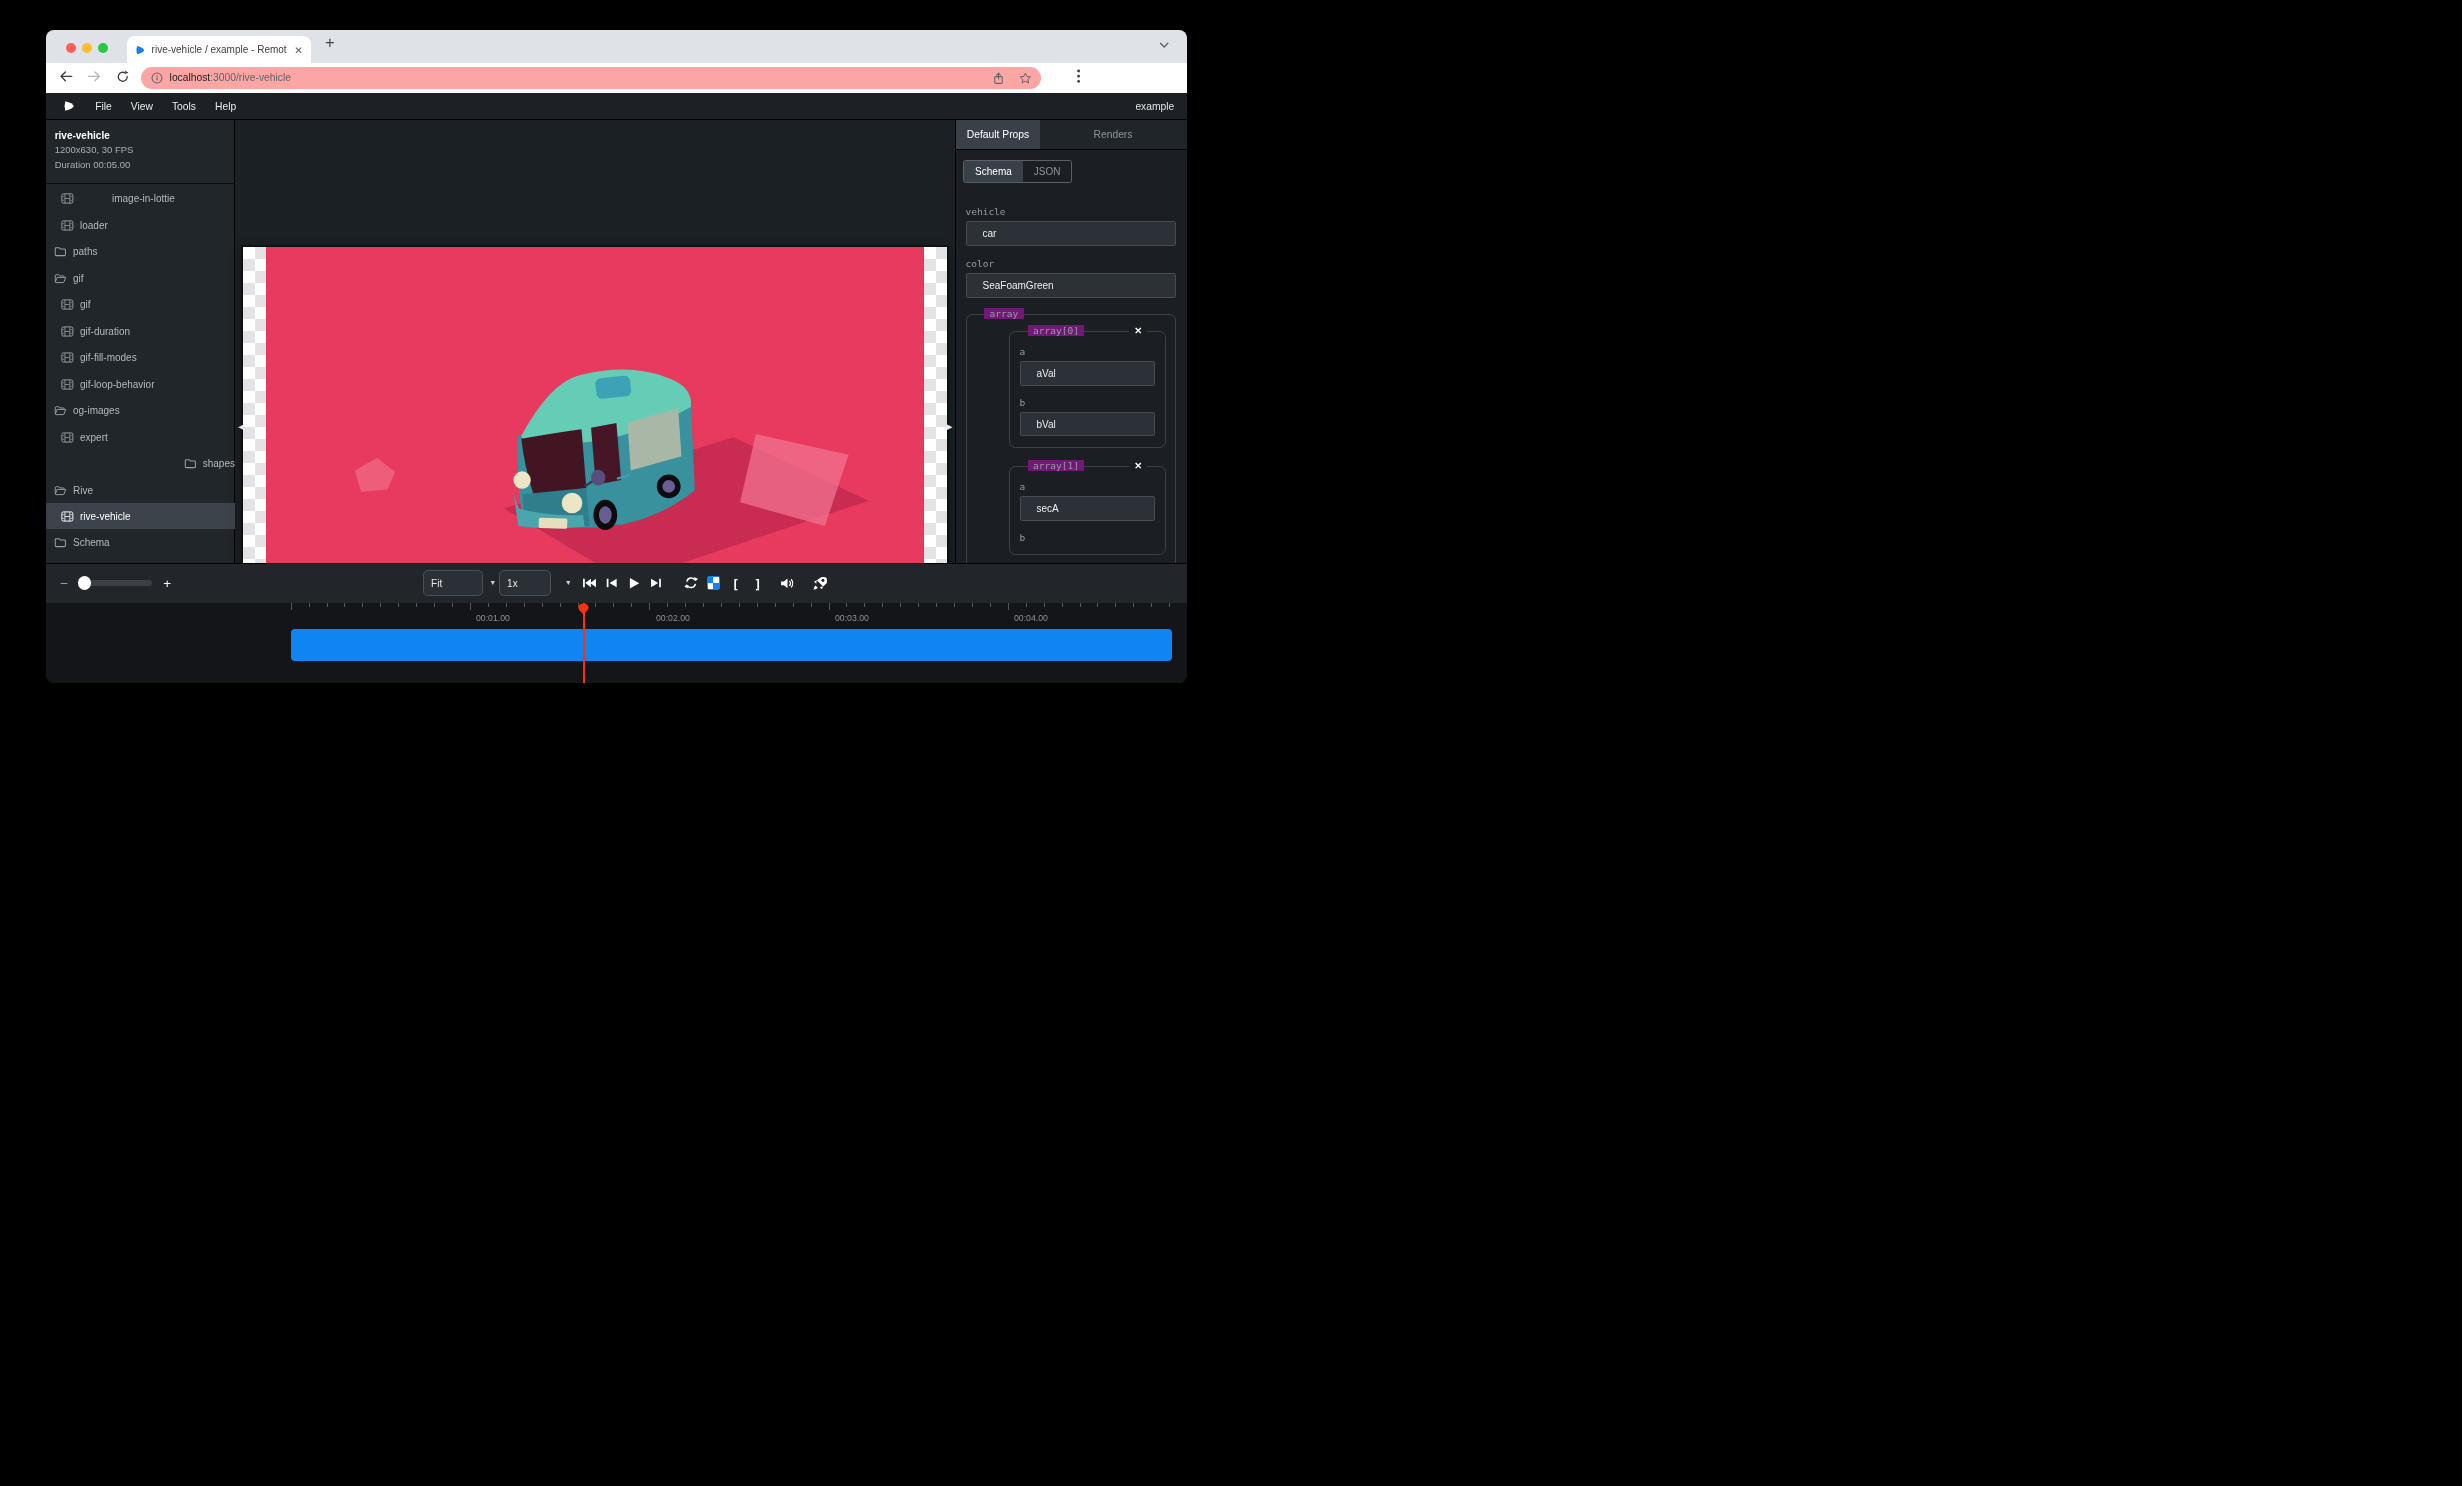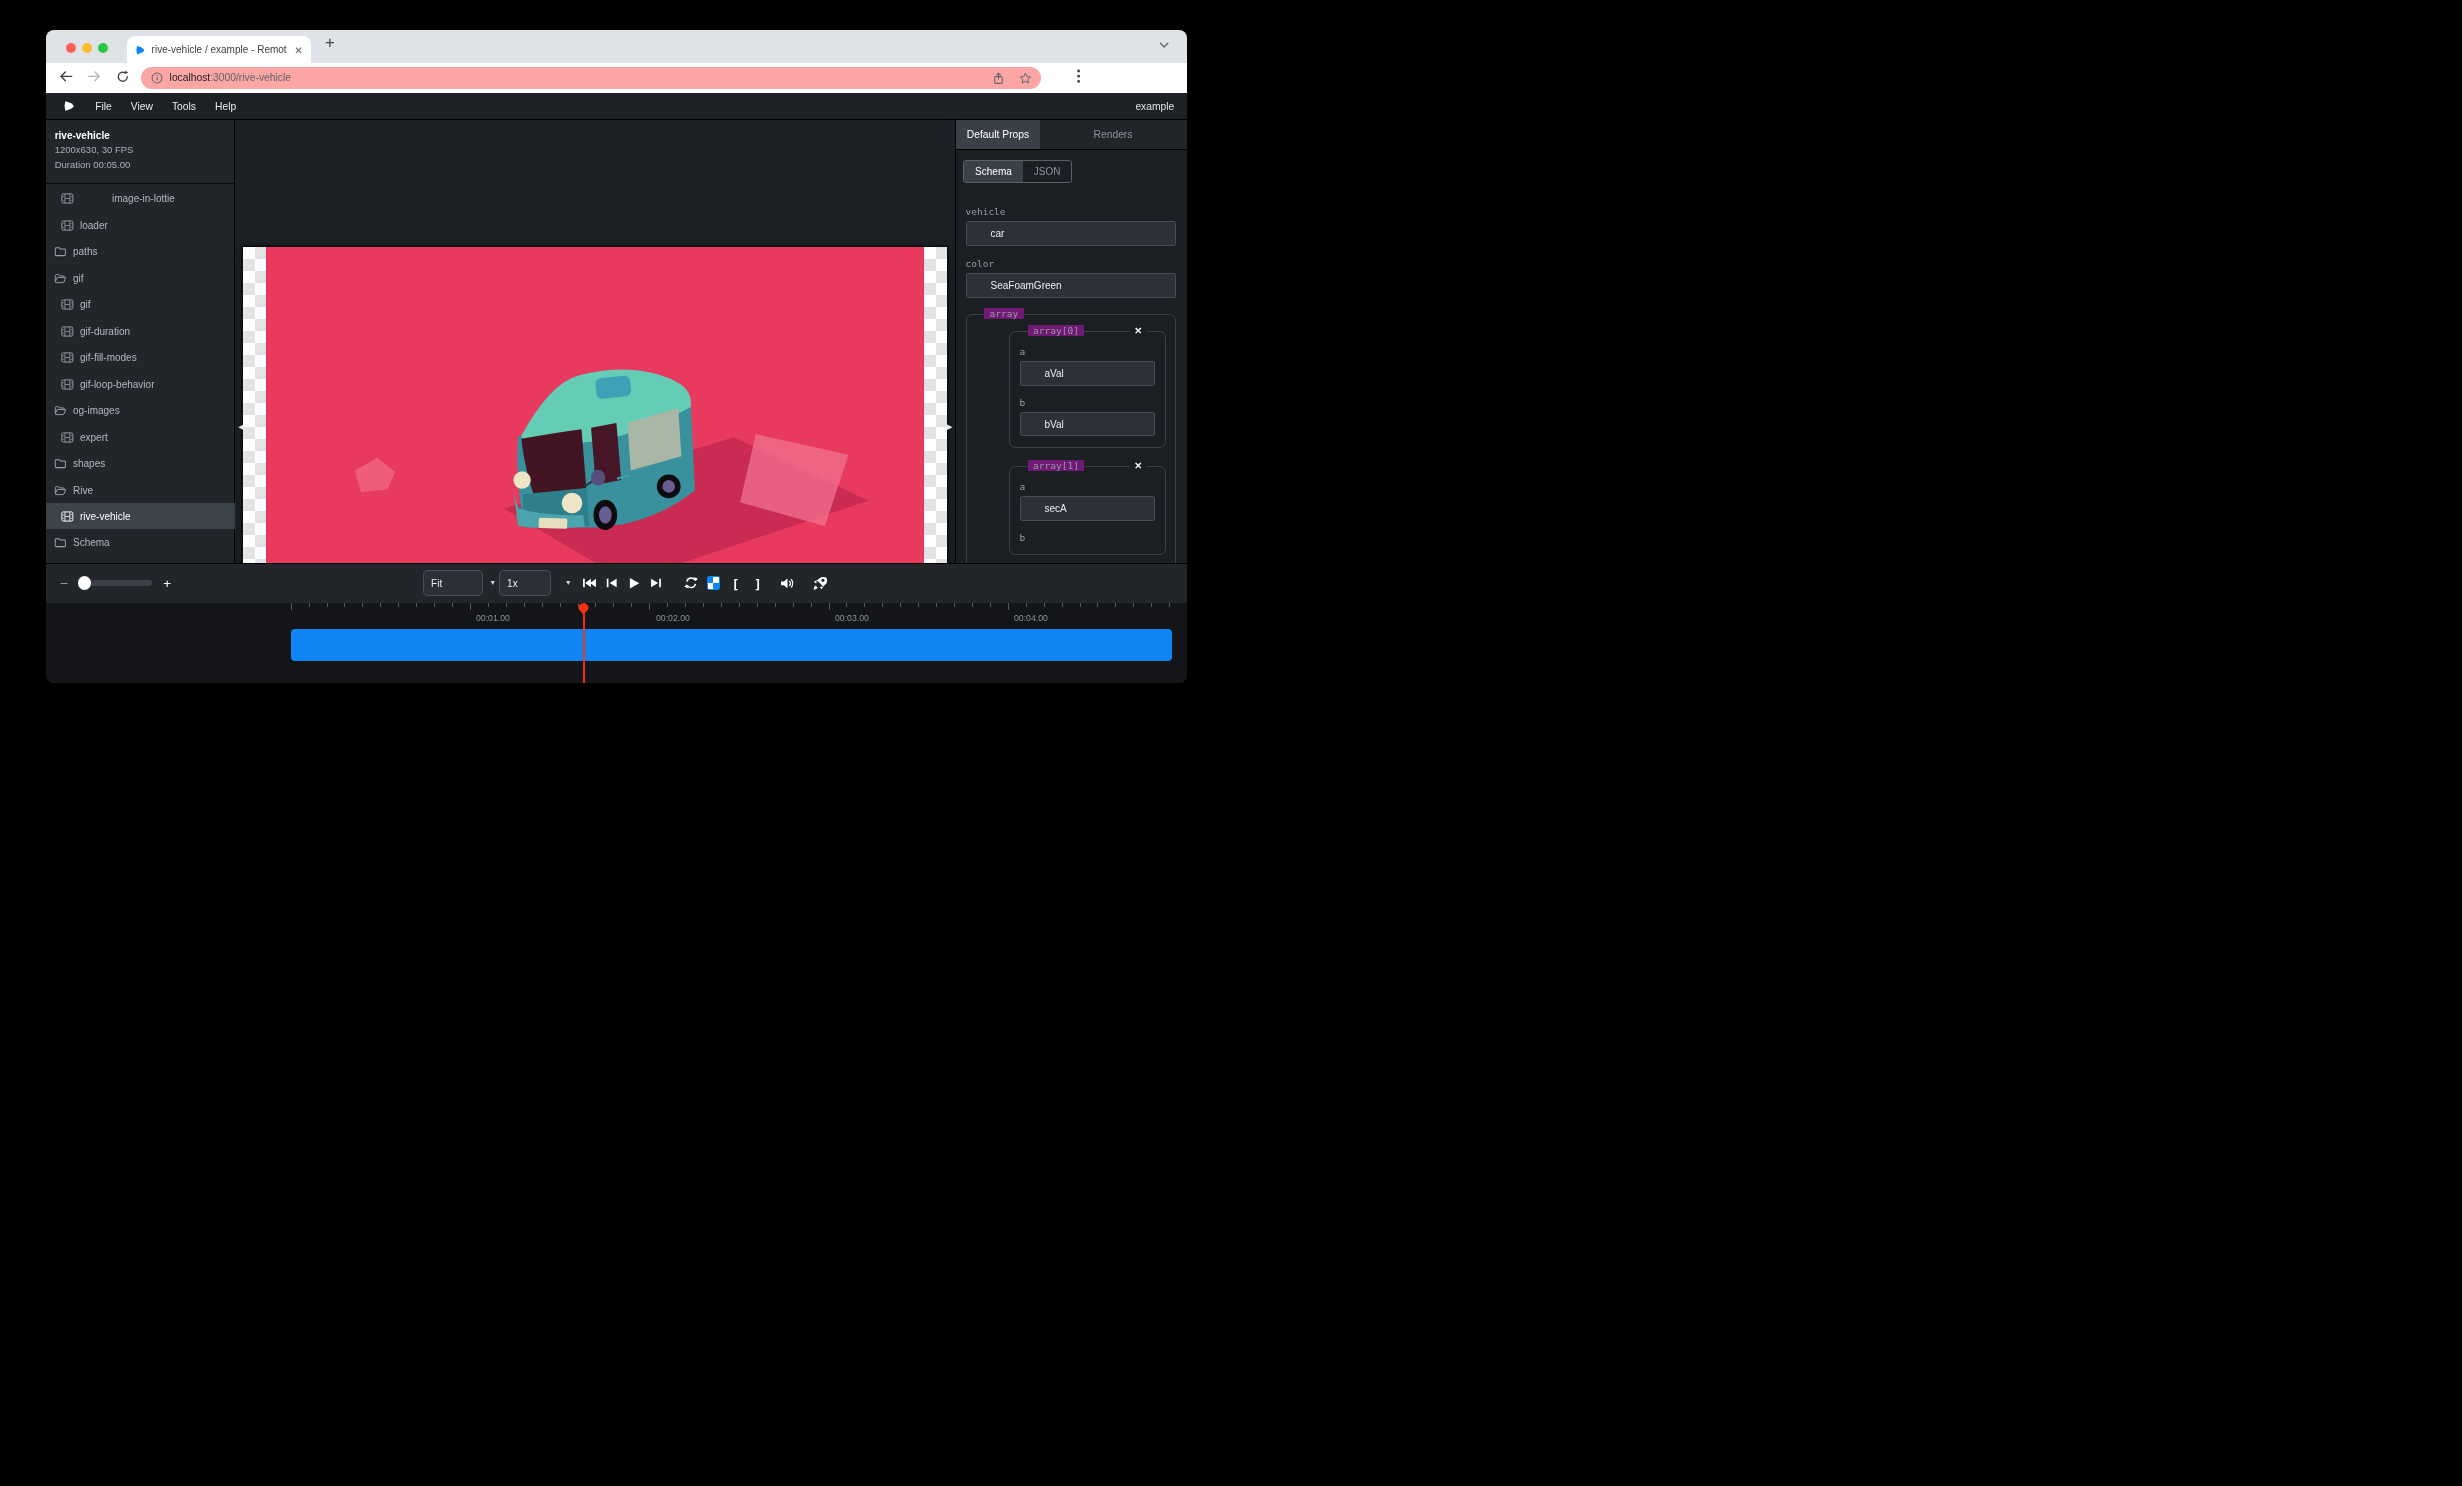--- a/index.html
+++ b/index.html
@@ -60,21 +60,21 @@
   .rp-tab{height:100%;display:flex;align-items:center;justify-content:center;font-size:10.3px;color:#8d949b;}
   .rp-tab.active{background:#3a4047;color:#fff;}
   .seg{position:absolute;left:7.1px;top:40px;display:flex;border:0.8px solid #5a6066;border-radius:2.4px;
     overflow:hidden;font-size:10px;}
   .seg-opt{padding:4.8px 11px;color:#8d949b;}
   .seg-opt.active{background:#3a4047;color:#fff;}
   .rp-body{position:absolute;left:0;top:67px;width:100%;height:376px;overflow:hidden;
     padding:19px 11px 0 9.5px;}
   .f-label{font-family:"DejaVu Sans Mono",monospace;font-size:9.5px;color:#969ca3;}
   .f-input{margin-top:4px;height:24.6px;background:#2c3137;border:0.8px solid #474d53;border-radius:1.6px;
-    display:flex;align-items:center;padding:0 24px;color:#eceef0;font-size:10px;}
+    display:flex;align-items:center;padding:0 16px;color:#eceef0;font-size:10px;}
   .f-group + .f-group{margin-top:12.7px;}
   .fieldset{position:relative;border:0.8px solid #3c4247;border-radius:6.3px;}
   .legend{position:absolute;top:-7.1px;left:17.5px;background:#701a75;padding:0 5.6px;
     font-family:"DejaVu Sans Mono",monospace;font-size:9.5px;color:#969ca3;}
   .fs-close{position:absolute;top:-7.1px;right:17.5px;background:#1b1f24;padding:0 4.8px;color:#fff;
     font-size:9.5px;font-weight:bold;}
   #array-fs{margin-top:16px;padding:16px 9.5px 36px;}
   .arr-group{border:0.8px solid #3c4247;border-radius:6.3px;padding:14.3px 9.5px 11px;position:relative;margin-left:33px;}
   .arr-group + .arr-group{margin-top:17.5px;}
   .ag-label{font-family:"DejaVu Sans Mono",monospace;font-size:9.5px;color:#969ca3;margin-top:11px;}
@@ -333,21 +333,21 @@
                 <line x1="14" y1="2" x2="14" y2="16.5" stroke="#9aa0a6" stroke-width="1.3"></line>
                 <line x1="6.2" y1="9" x2="13.8" y2="9" stroke="#9aa0a6" stroke-width="1.3"></line>
                 <line x1="2.2" y1="6" x2="4.8" y2="6" stroke="#9aa0a6" stroke-width="1.1"></line>
                 <line x1="2.2" y1="12" x2="4.8" y2="12" stroke="#9aa0a6" stroke-width="1.1"></line>
                 <line x1="15.2" y1="6" x2="17.8" y2="6" stroke="#9aa0a6" stroke-width="1.1"></line>
                 <line x1="15.2" y1="12" x2="17.8" y2="12" stroke="#9aa0a6" stroke-width="1.1"></line>
               </svg>
             </span>
             <span style="margin-left: 6.3px;">expert</span>
           </div>
-          <div class="sb-item" style="top: 330px;">
+          <div class="sb-item" style="top: 330px; justify-content: flex-end;">
             <span class="sb-ic" style="margin-left: 8px;">
               <svg width="12.7" height="11" viewBox="0 0 20 17">
                 <path d="M2,4 Q2,2.5 3.5,2.5 L8,2.5 L10,4.5 L16.5,4.5 Q18,4.5 18,6 L18,13.5 Q18,15 16.5,15 L3.5,15 Q2,15 2,13.5 Z" fill="none" stroke="#9aa0a6" stroke-width="1.6"></path>
               </svg>
             </span>
             <span style="margin-left: 6.3px;">shapes</span>
           </div>
           <div class="sb-item" style="top: 357px;">
             <span class="sb-ic" style="margin-left: 8px;">
               <svg width="12.7" height="11" viewBox="0 0 20 17">

